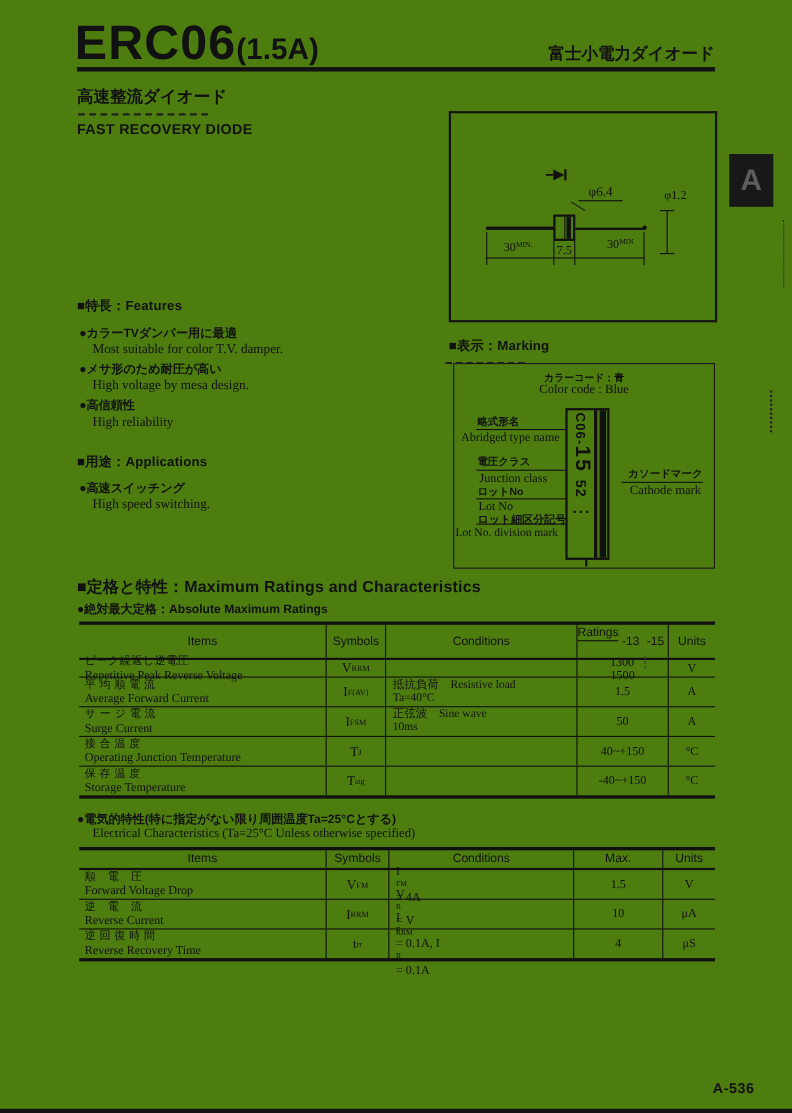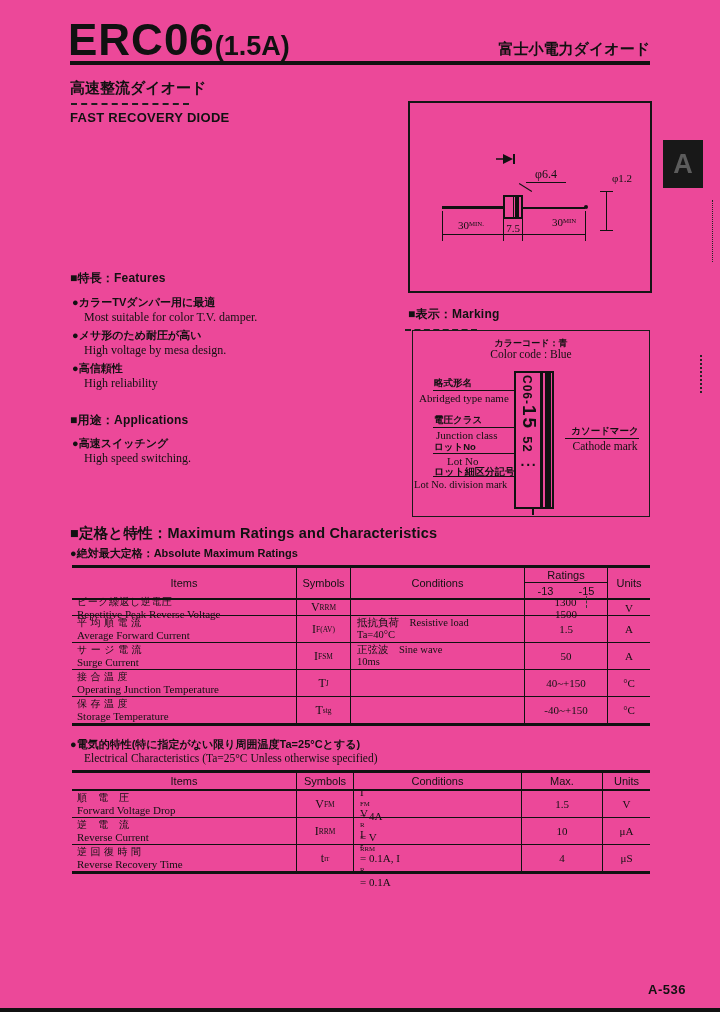--- a/index.html
+++ b/index.html
@@ -1,16 +1,16 @@
 <!DOCTYPE html>
 <html><head>
 <meta charset="utf-8">
 <style>
   html,body{margin:0;padding:0;background:#333;}
-  .page{position:relative;width:720px;height:1012px;background:#ec4899;color:#111;
+  .page{position:relative;width:720px;height:1012px;background:#4d7c0f;color:#111;
         font-family:"Liberation Sans",sans-serif;overflow:hidden;}
   .abs{position:absolute;}
   .serif{font-family:"Liberation Serif",serif;}
   .subsc{font-size:0.62em;vertical-align:-0.28em;}
   .supsc{font-size:0.62em;vertical-align:0.45em;}
   
   .title{font-size:44px;font-weight:bold;letter-spacing:1px;line-height:1;}
   .title-suffix{font-size:27px;font-weight:bold;letter-spacing:0;}
   .brand{font-size:15px;font-weight:bold;}
   .rule{background:#111;}
@@ -40,21 +40,21 @@
   .row.last{border-bottom:none;}
   .row.hd{border-bottom:2px solid #111;font-family:"Liberation Sans",sans-serif;font-size:11px;}
   .cell{box-sizing:border-box;border-right:1px solid #111;display:flex;align-items:center;justify-content:center;}
   .cell.endc{border-right:none;flex:1;}
   .itemsc{flex-direction:column;align-items:flex-start;justify-content:center;padding:1px 5px;}
   .jline{font-size:10px;line-height:12px;letter-spacing:0.5px;}
   .eline{font-size:11px;line-height:12px;}
   .condc{flex-direction:column;align-items:flex-start;justify-content:center;padding:1px 6px;font-size:10.5px;line-height:12px;}
   .symc{font-size:12px;}
   .valc{font-size:11px;}
-  .rate-wrap{flex-direction:column;padding:0;align-items:stretch;}
+  .rate-wrap{padding:0;align-items:stretch;}
   .rate-top{height:14px;border-bottom:1px solid #111;display:flex;align-items:center;justify-content:center;}
   .rate-sub{flex:1;display:flex;}
   .rate-sub span{width:50%;display:flex;align-items:center;justify-content:center;}
   .half{width:50%;display:flex;align-items:center;justify-content:center;height:100%;}
   .half.h1{border-right:1px dashed #3a3a3a;}
   
   .w-items{width:225px;} .w-sym1{width:54px;} .w-cond1{width:174px;} .w-rate{width:83px;}
   
   .w-sym2{width:57px;} .w-cond2{width:168px;} .w-max{width:81px;}
   
@@ -92,21 +92,21 @@
     <div class="abs" style="left:93px;top:92px;width:20px;height:24px;border:2px solid #111;box-sizing:border-box;">
       <div class="abs ln" style="left:8px;top:0;width:1px;height:100%;"></div>
       <div class="abs ln" style="left:10px;top:0;width:4px;height:100%;"></div>
     </div>
     <div class="abs ln" style="left:113px;top:104px;width:62px;height:2px;"></div>
     <div class="abs ln" style="left:174px;top:102px;width:4px;height:4px;border-radius:50%;"></div>
 
     <div class="abs dim" style="left:116px;top:64px;width:40px;border-bottom:1px solid #111;font-size:12px;">φ6.4</div>
     <div class="abs ln" style="left:108px;top:84px;width:15px;height:1px;transform:rotate(32deg);"></div>
 
-    <div class="abs dim" style="left:186px;top:69px;width:36px;text-align:right;">φ1.2</div>
+    <div class="abs dim" style="left:186px;top:69px;width:36px;">φ1.2</div>
     <div class="abs ln" style="left:196px;top:88px;width:1px;height:40px;"></div>
     <div class="abs ln" style="left:190px;top:88px;width:13px;height:1px;"></div>
     <div class="abs ln" style="left:190px;top:127px;width:13px;height:1px;"></div>
 
     <div class="abs ln" style="left:32px;top:108px;width:1px;height:30px;"></div>
     <div class="abs ln" style="left:93px;top:116px;width:1px;height:22px;"></div>
     <div class="abs ln" style="left:112px;top:116px;width:1px;height:22px;"></div>
     <div class="abs ln" style="left:175px;top:108px;width:1px;height:30px;"></div>
     <div class="abs ln" style="left:32px;top:131px;width:144px;height:1px;"></div>
     <div class="abs dim" style="left:37px;top:116px;width:48px;"><span>30</span><span class="supsc">MIN.</span></div>
@@ -146,21 +146,21 @@
     <div class="abs mk-jp" style="left:21px;top:46px;">略式形名</div>
     <div class="abs mk-line" style="left:20px;top:59px;width:81px;"></div>
     <div class="abs mk-en" style="left:6px;top:61px;">Abridged type name</div>
 
     <div class="abs mk-jp" style="left:21px;top:83px;">電圧クラス</div>
     <div class="abs mk-line" style="left:20px;top:96px;width:81px;"></div>
     <div class="abs mk-en" style="left:23px;top:98px;">Junction class</div>
 
     <div class="abs mk-jp" style="left:21px;top:110px;">ロットNo</div>
     <div class="abs mk-line" style="left:20px;top:122px;width:81px;"></div>
-    <div class="abs mk-en" style="left:22px;top:124px;margin-left:12px;">Lot No</div>
+    <div class="abs mk-en" style="left:22px;top:124px;">Lot No</div>
 
     <div class="abs mk-jp" style="left:21px;top:134px;font-size:10px;">ロット細区分記号</div>
     <div class="abs mk-line" style="left:20px;top:145px;width:82px;"></div>
     <div class="abs mk-en" style="left:1px;top:148px;font-size:10.5px;">Lot No. division mark</div>
 
     <div class="abs mk-jp" style="left:158px;top:94px;width:68px;text-align:center;">カソードマーク</div>
     <div class="abs mk-line" style="left:152px;top:107px;width:74px;"></div>
     <div class="abs mk-en" style="left:158px;top:109px;width:68px;text-align:center;font-size:11.5px;">Cathode mark</div>
   </div>
   <div class="abs vdots" style="left:700px;top:355px;height:38px;"></div>

